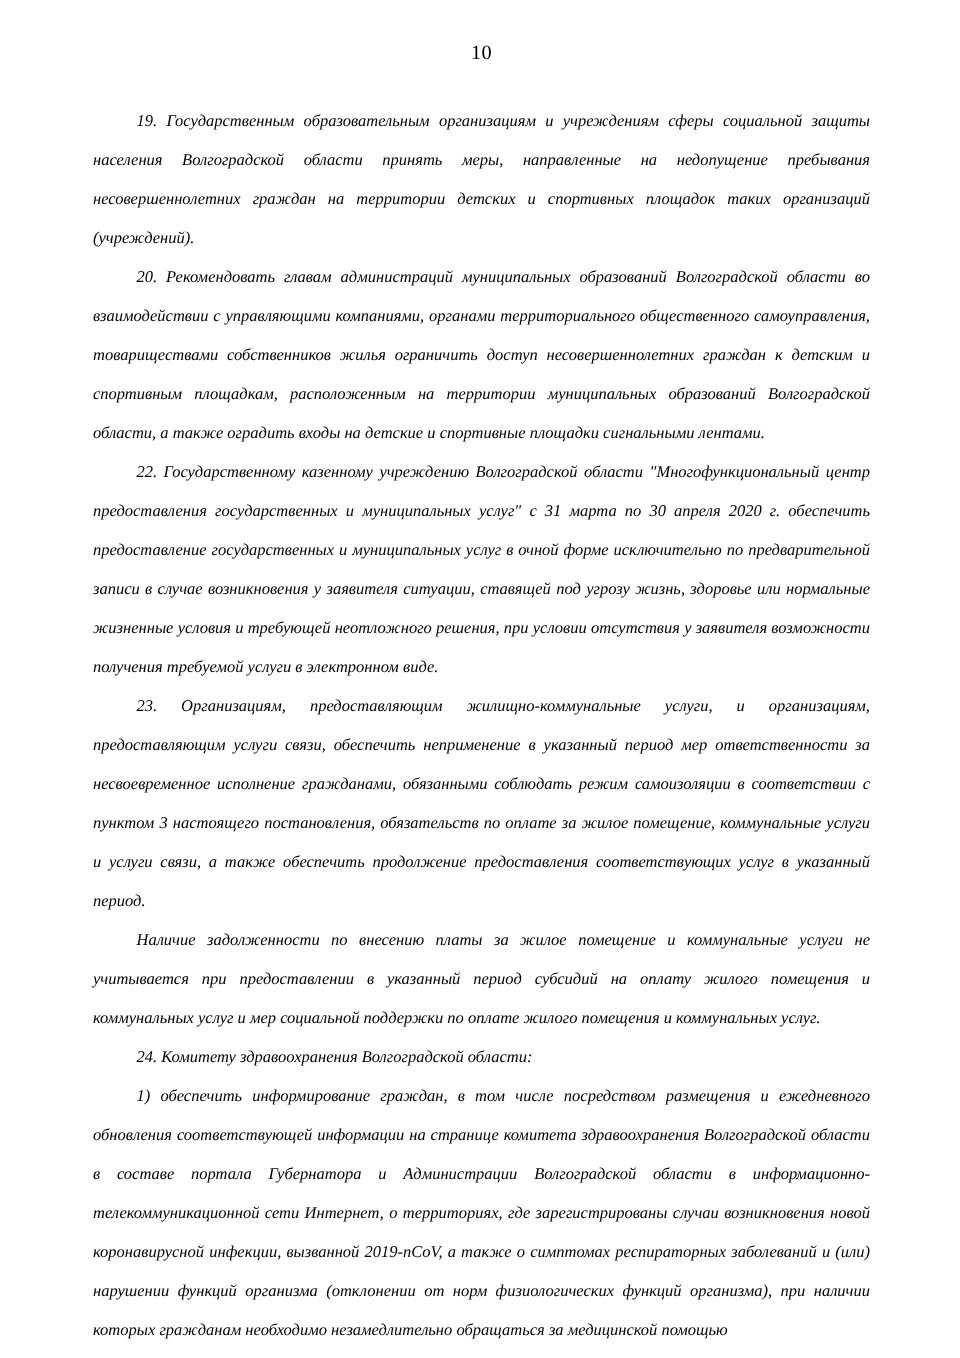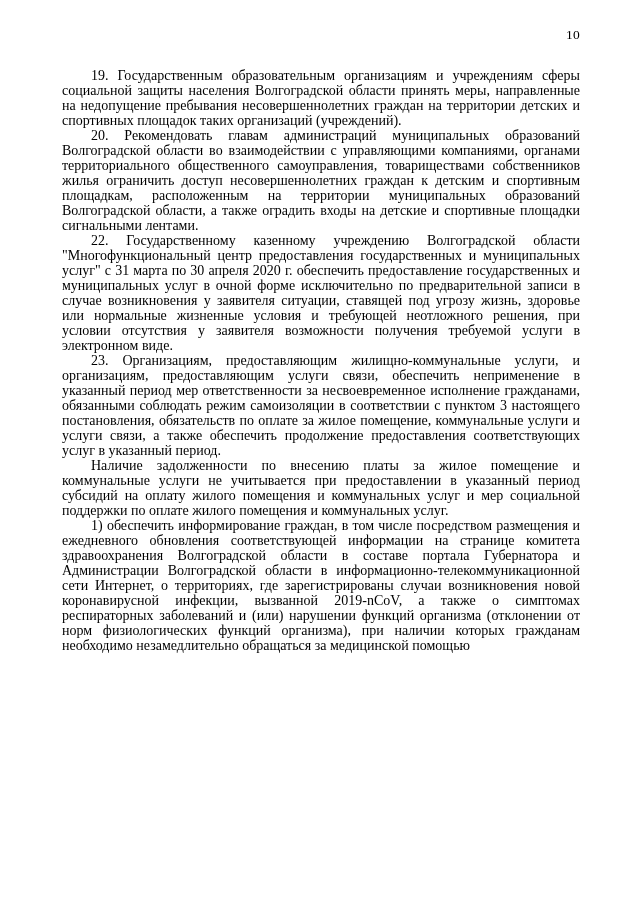--- a/index.html
+++ b/index.html
@@ -16,31 +16,32 @@
   }
   .page {
     position: relative;
     width: 640px;
     height: 905px;
     box-sizing: border-box;
     padding: 28px 60px 0 62px;
     background: #ffffff;
   }
   .page-number {
-    text-align: right;
+    text-align: center;
     font-size: 13.5px;
     line-height: 1;
     margin: 0 0 26px 0;
     letter-spacing: 0.2px;
   }
   .body-text {
-    font-size: 14px;
-    line-height: 15px;
+    font-size: 11px;
+    line-height: 26px;
     text-align: justify;
     text-justify: inter-word;
+    font-style: italic;
   }
   .body-text p {
     margin: 0;
     text-indent: 29px;
     text-align: justify;
   }
   
   .page {
     -webkit-font-smoothing: antialiased;
   }
@@ -49,15 +50,16 @@
 <body>
 
 <div class="page">
   <div class="page-number">10</div>
   <div class="body-text">
     <p>19. Государственным образовательным организациям и учреждениям сферы социальной защиты населения Волгоградской области принять меры, направленные на недопущение пребывания несовершеннолетних граждан на территории детских и спортивных площадок таких организаций (учреждений).</p>
     <p>20. Рекомендовать главам администраций муниципальных образований Волгоградской области во взаимодействии с управляющими компаниями, органами территориального общественного самоуправления, товариществами собственников жилья ограничить доступ несовершеннолетних граждан к детским и спортивным площадкам, расположенным на территории муниципальных образований Волгоградской области, а также оградить входы на детские и спортивные площадки сигнальными лентами.</p>
     <p>22. Государственному казенному учреждению Волгоградской области "Многофункциональный центр предоставления государственных и муниципальных услуг" с 31 марта по 30 апреля 2020 г. обеспечить предоставление государственных и муниципальных услуг в очной форме исключительно по предварительной записи в случае возникновения у заявителя ситуации, ставящей под угрозу жизнь, здоровье или нормальные жизненные условия и требующей неотложного решения, при условии отсутствия у заявителя возможности получения требуемой услуги в электронном виде.</p>
     <p>23. Организациям, предоставляющим жилищно-коммунальные услуги, и организациям, предоставляющим услуги связи, обеспечить неприменение в указанный период мер ответственности за несвоевременное исполнение гражданами, обязанными соблюдать режим самоизоляции в соответствии с пунктом 3 настоящего постановления, обязательств по оплате за жилое помещение, коммунальные услуги и услуги связи, а также обеспечить продолжение предоставления соответствующих услуг в указанный период.</p>
     <p>Наличие задолженности по внесению платы за жилое помещение и коммунальные услуги не учитывается при предоставлении в указанный период субсидий на оплату жилого помещения и коммунальных услуг и мер социальной поддержки по оплате жилого помещения и коммунальных услуг.</p>
+    <p>24. Комитету здравоохранения Волгоградской области:</p>
     <p>1) обеспечить информирование граждан, в том числе посредством размещения и ежедневного обновления соответствующей информации на странице комитета здравоохранения Волгоградской области в составе портала Губернатора и Администрации Волгоградской области в информационно-телекоммуникационной сети Интернет, о территориях, где зарегистрированы случаи возникновения новой коронавирусной инфекции, вызванной 2019-nCoV, а также о симптомах респираторных заболеваний и (или) нарушении функций организма (отклонении от норм физиологических функций организма), при наличии которых гражданам необходимо незамедлительно обращаться за медицинской помощью</p>
   </div>
 </div>
 
 </body></html>

